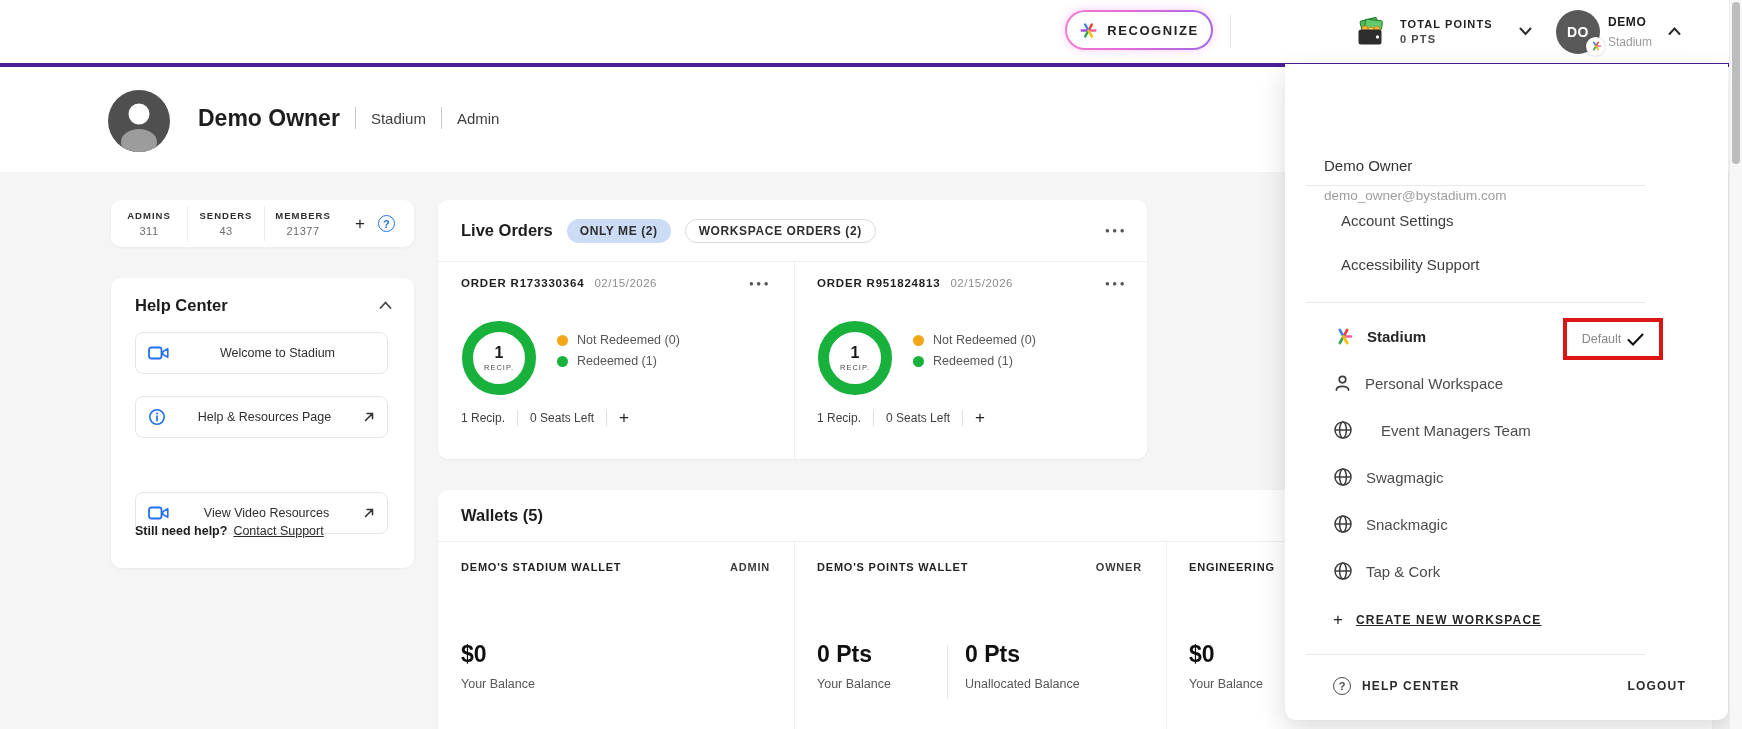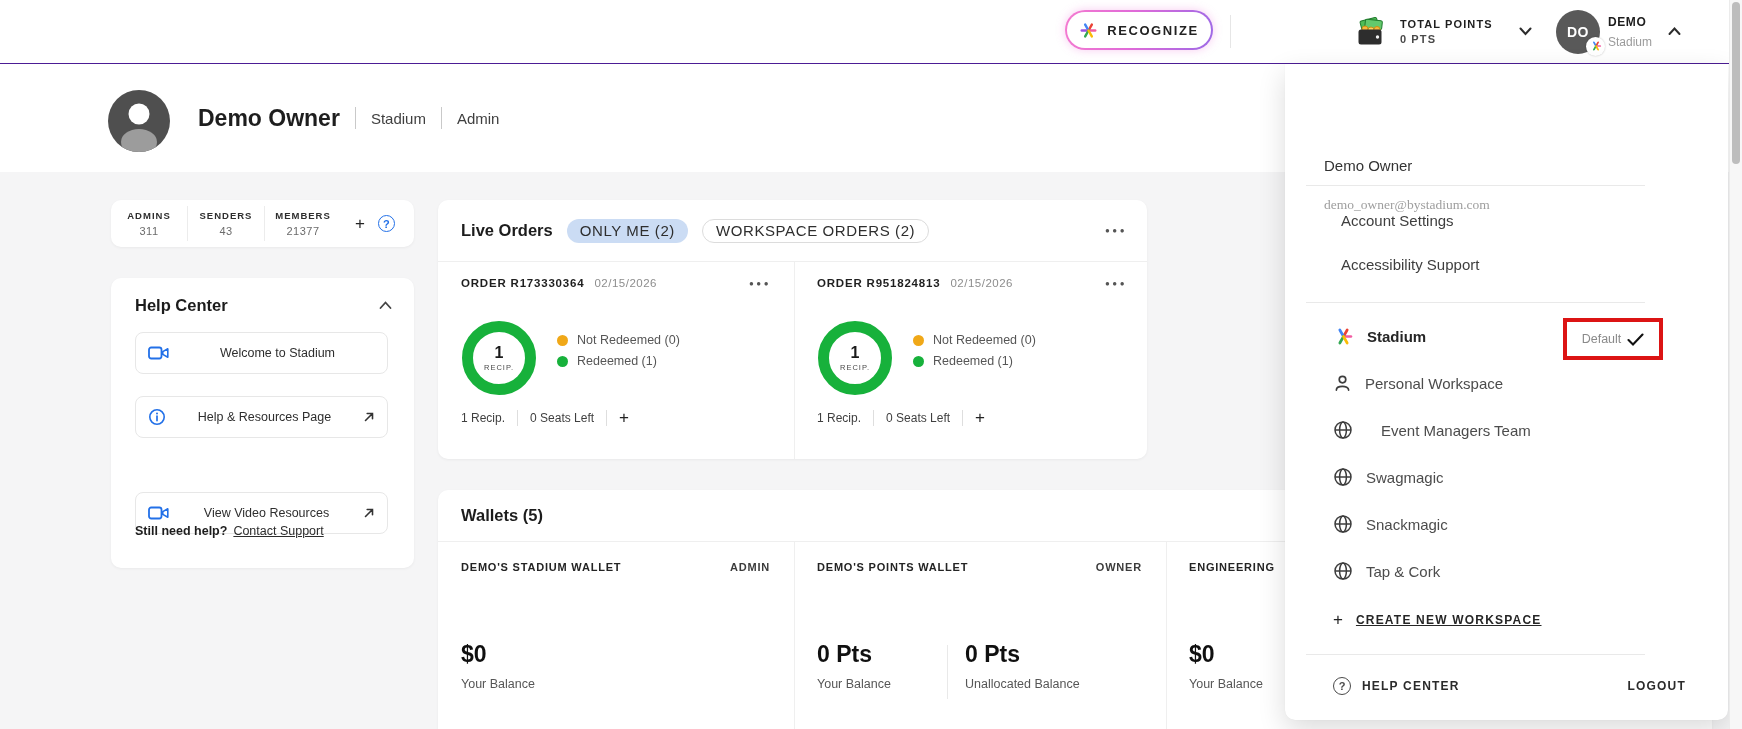--- a/index.html
+++ b/index.html
@@ -1,19 +1,19 @@
 <!DOCTYPE html>
 <html><head>
 <meta charset="utf-8">
 <style>
   html,body{margin:0;padding:0;}
   body{font-family:"Liberation Sans","DejaVu Sans",sans-serif;background:#e9e9ea;}
   .viewport{position:relative;width:1742px;height:729px;overflow:hidden;background:#f5f5f6;}
   
-  .topbar{position:absolute;left:0;top:0;width:1742px;height:63px;background:#fff;border-bottom:1px solid #4c1d95;z-index:30;}
+  .topbar{position:absolute;left:0;top:0;width:1742px;height:63px;background:#fff;border-bottom:4px solid #4c1d95;z-index:30;}
   .recognize{position:absolute;left:1065px;top:10px;width:148px;height:40px;border-radius:21px;
     background:linear-gradient(100deg,#f47ad0,#e06ad8 45%,#9d69e6);padding:2px;box-sizing:border-box;
     box-shadow:0 0 10px rgba(236,110,214,.35);cursor:pointer;}
   .recognize-inner{width:100%;height:100%;border-radius:19px;background:#fff;display:flex;align-items:center;justify-content:center;gap:9px;}
   .recognize-label{font-size:13px;font-weight:bold;letter-spacing:1.6px;color:#222;}
   .tb-divider{position:absolute;left:1230px;top:15px;width:1px;height:33px;background:#e6e6e6;}
   .lang{position:absolute;left:1250px;top:0;height:63px;display:flex;align-items:center;gap:10px;cursor:pointer;}
   .lang-label{font-size:13px;font-weight:bold;letter-spacing:1.2px;color:#2c2c2c;}
   .points-group{position:absolute;left:1356px;top:0;height:63px;display:flex;align-items:center;gap:12px;cursor:pointer;}
   .points-col{display:flex;flex-direction:column;gap:3px;justify-content:center;}
@@ -48,21 +48,21 @@
   .help-title{font-size:16.5px;font-weight:bold;color:#1c1c1c;}
   .help-item{position:absolute;left:24px;width:253px;height:42px;border:1px solid #e7e7e7;border-radius:8px;display:flex;align-items:center;gap:10px;padding:0 12px;box-sizing:border-box;cursor:pointer;}
   .help-item-label{font-size:12.5px;color:#2e2e2e;flex:1;text-align:center;}
   .help-footer{position:absolute;left:24px;top:246px;display:flex;gap:6px;align-items:baseline;}
   .help-footer-q{font-size:12.5px;font-weight:bold;color:#1d1d1d;}
   .help-footer-link{font-size:12.5px;color:#2c2c2c;text-decoration:underline;cursor:pointer;}
   
   .orders-card{left:438px;top:200px;width:709px;height:259px;}
   .orders-header{position:absolute;left:23px;right:20px;top:0;height:61px;display:flex;align-items:center;gap:14px;}
   .orders-title{font-size:16.5px;font-weight:bold;color:#1c1c1c;}
-  .pill{height:24px;border-radius:13px;display:flex;align-items:center;padding:0 13px;font-size:15px;font-weight:normal;letter-spacing:.6px;color:#2e2e2e;cursor:pointer;box-sizing:border-box;}
+  .pill{height:24px;border-radius:13px;display:flex;align-items:center;padding:0 13px;font-size:12px;font-weight:bold;letter-spacing:.6px;color:#2e2e2e;cursor:pointer;box-sizing:border-box;}
   .pill-active{background:#cbdcf4;}
   .pill-outline{background:#fff;border:1px solid #dcdcdc;}
   .more-dots{font-size:8px;letter-spacing:2.5px;color:#555;cursor:pointer;font-weight:bold;}
   .orders-div-h{position:absolute;left:0;top:61px;width:709px;height:1px;background:#efefef;}
   .orders-div-v{position:absolute;left:356px;top:61px;width:1px;height:198px;background:#efefef;}
   .order-col{position:absolute;top:61px;width:355px;height:198px;}
   .order-head{position:absolute;left:23px;right:22px;top:16px;display:flex;align-items:center;gap:10px;}
   .order-id{font-size:11.5px;font-weight:bold;letter-spacing:.8px;color:#1f1f1f;}
   .order-date{font-size:11.5px;letter-spacing:.5px;color:#8d8d8d;flex:1;}
   .donut{position:absolute;left:24px;top:60px;width:74px;height:74px;border-radius:50%;border:11px solid #17b13b;box-sizing:border-box;display:flex;flex-direction:column;align-items:center;justify-content:center;background:#fff;}
@@ -85,21 +85,21 @@
   .wallet-name{font-size:11px;font-weight:bold;letter-spacing:.8px;color:#242424;}
   .wallet-role{font-size:11px;font-weight:bold;letter-spacing:.8px;color:#3c3c3c;}
   .wallet-amount{font-size:23px;font-weight:bold;color:#101010;}
   .wallet-bal-label{font-size:12.5px;color:#565656;margin-top:9px;}
   .balance-block{position:absolute;top:100px;}
   .points-div-v{position:absolute;left:153px;top:104px;width:1px;height:54px;background:#e9e9e9;}
   
   .menu{position:absolute;left:1285px;top:64px;width:443px;height:656px;background:#fff;border-radius:0 0 10px 10px;
     box-shadow:0 10px 28px rgba(0,0,0,.14),0 0 1px rgba(0,0,0,.08);z-index:40;}
   .menu-user{position:absolute;left:39px;top:93px;font-size:15px;color:#333;}
-  .menu-email{position:absolute;left:39px;top:133px;font-size:13.5px;color:#9e9e9e;font-family:Liberation Serif, serif;}
+  .menu-email{position:absolute;left:39px;top:124px;font-size:13.5px;color:#9e9e9e;}
   .menu-div{position:absolute;left:21px;width:339px;height:1px;background:#e9e9e9;}
   .menu-link{position:absolute;left:56px;font-size:15px;color:#3e3e3e;cursor:pointer;}
   .ws-row{position:absolute;left:48px;height:34px;display:flex;align-items:center;gap:13px;cursor:pointer;}
   .ws-row-label{font-size:15px;color:#4c4c4c;}
   .ws-row-label.current{color:#262626;font-weight:bold;}
   .default-box{position:absolute;left:278px;top:254px;width:100px;height:42px;border:4px solid #dc1414;box-sizing:border-box;display:flex;align-items:center;justify-content:center;gap:6px;background:#fff;}
   .default-label{font-size:12.5px;color:#8a8a8a;}
   .create-row{position:absolute;left:48px;top:547px;display:flex;align-items:center;gap:13px;cursor:pointer;}
   .create-label{font-size:12px;font-weight:bold;letter-spacing:1.2px;color:#262626;text-decoration:underline;}
   .menu-bottom{position:absolute;left:48px;right:42px;top:613px;display:flex;align-items:center;justify-content:space-between;}

